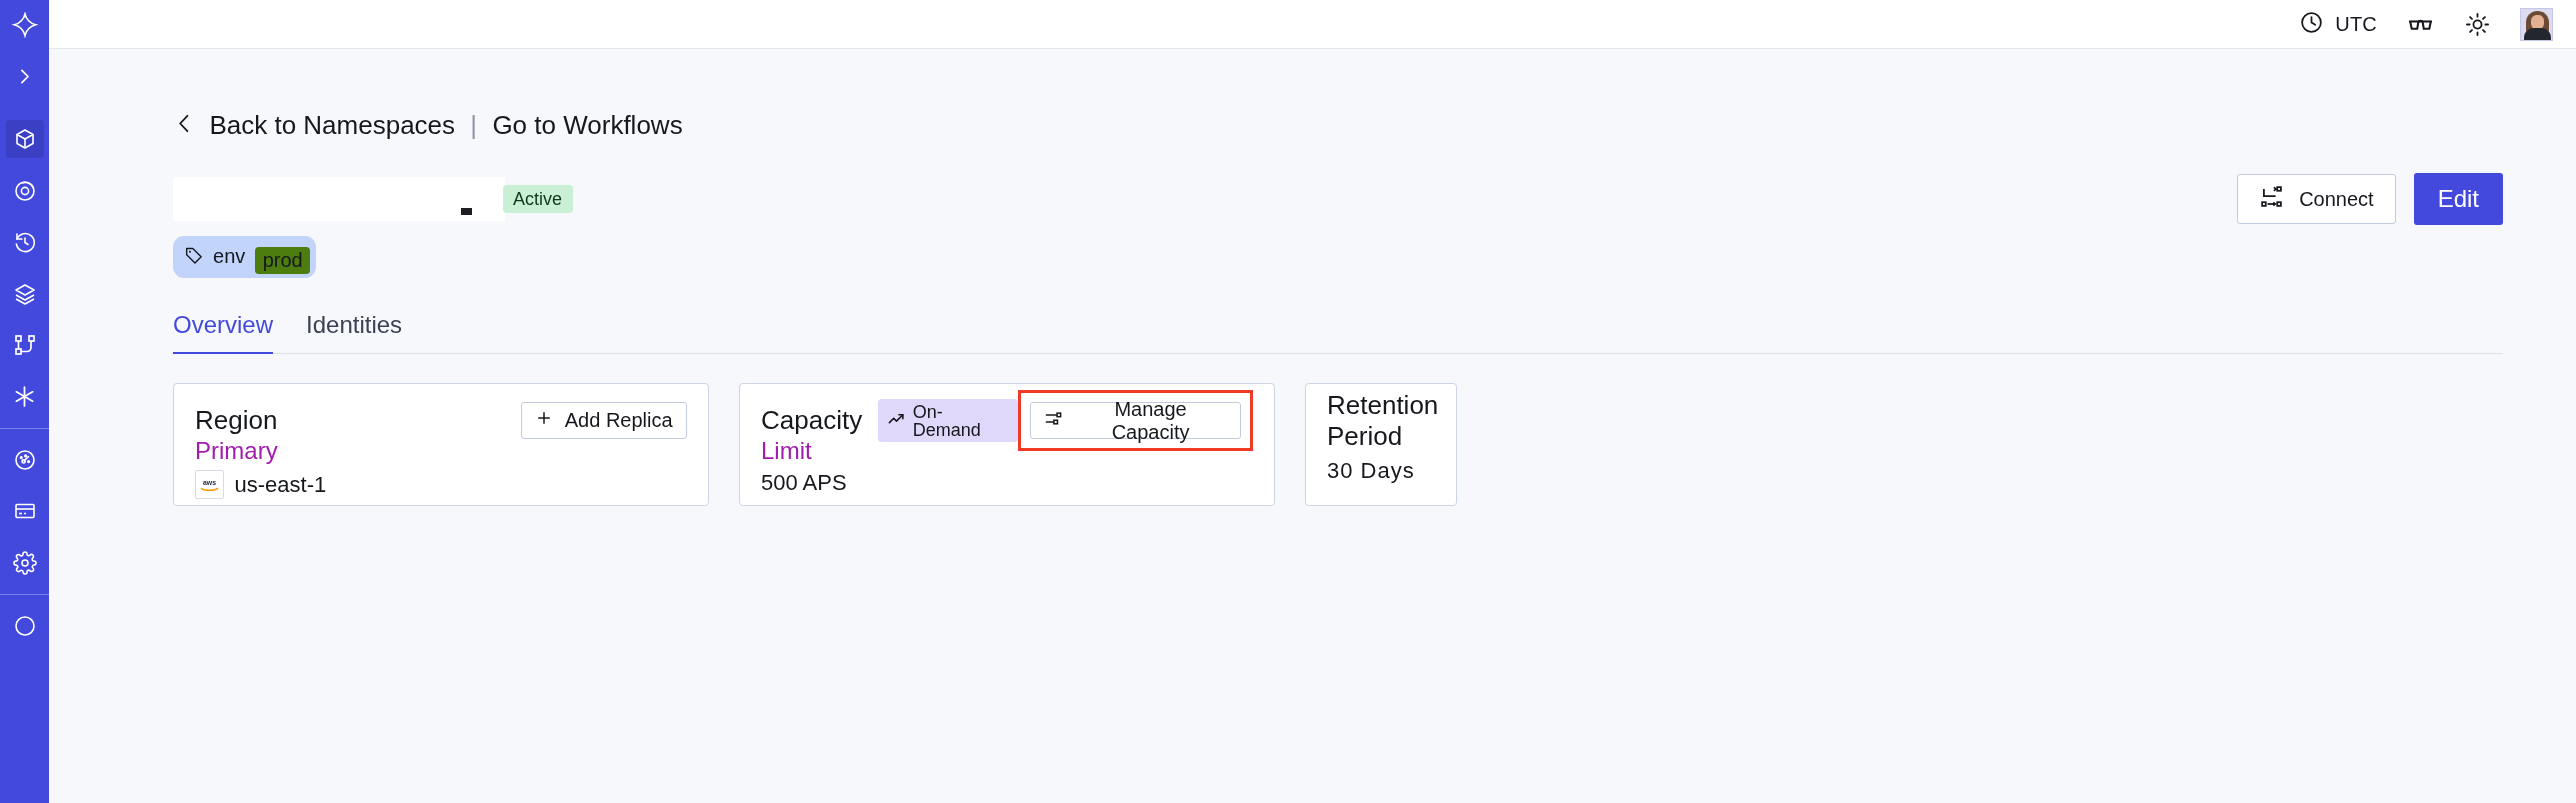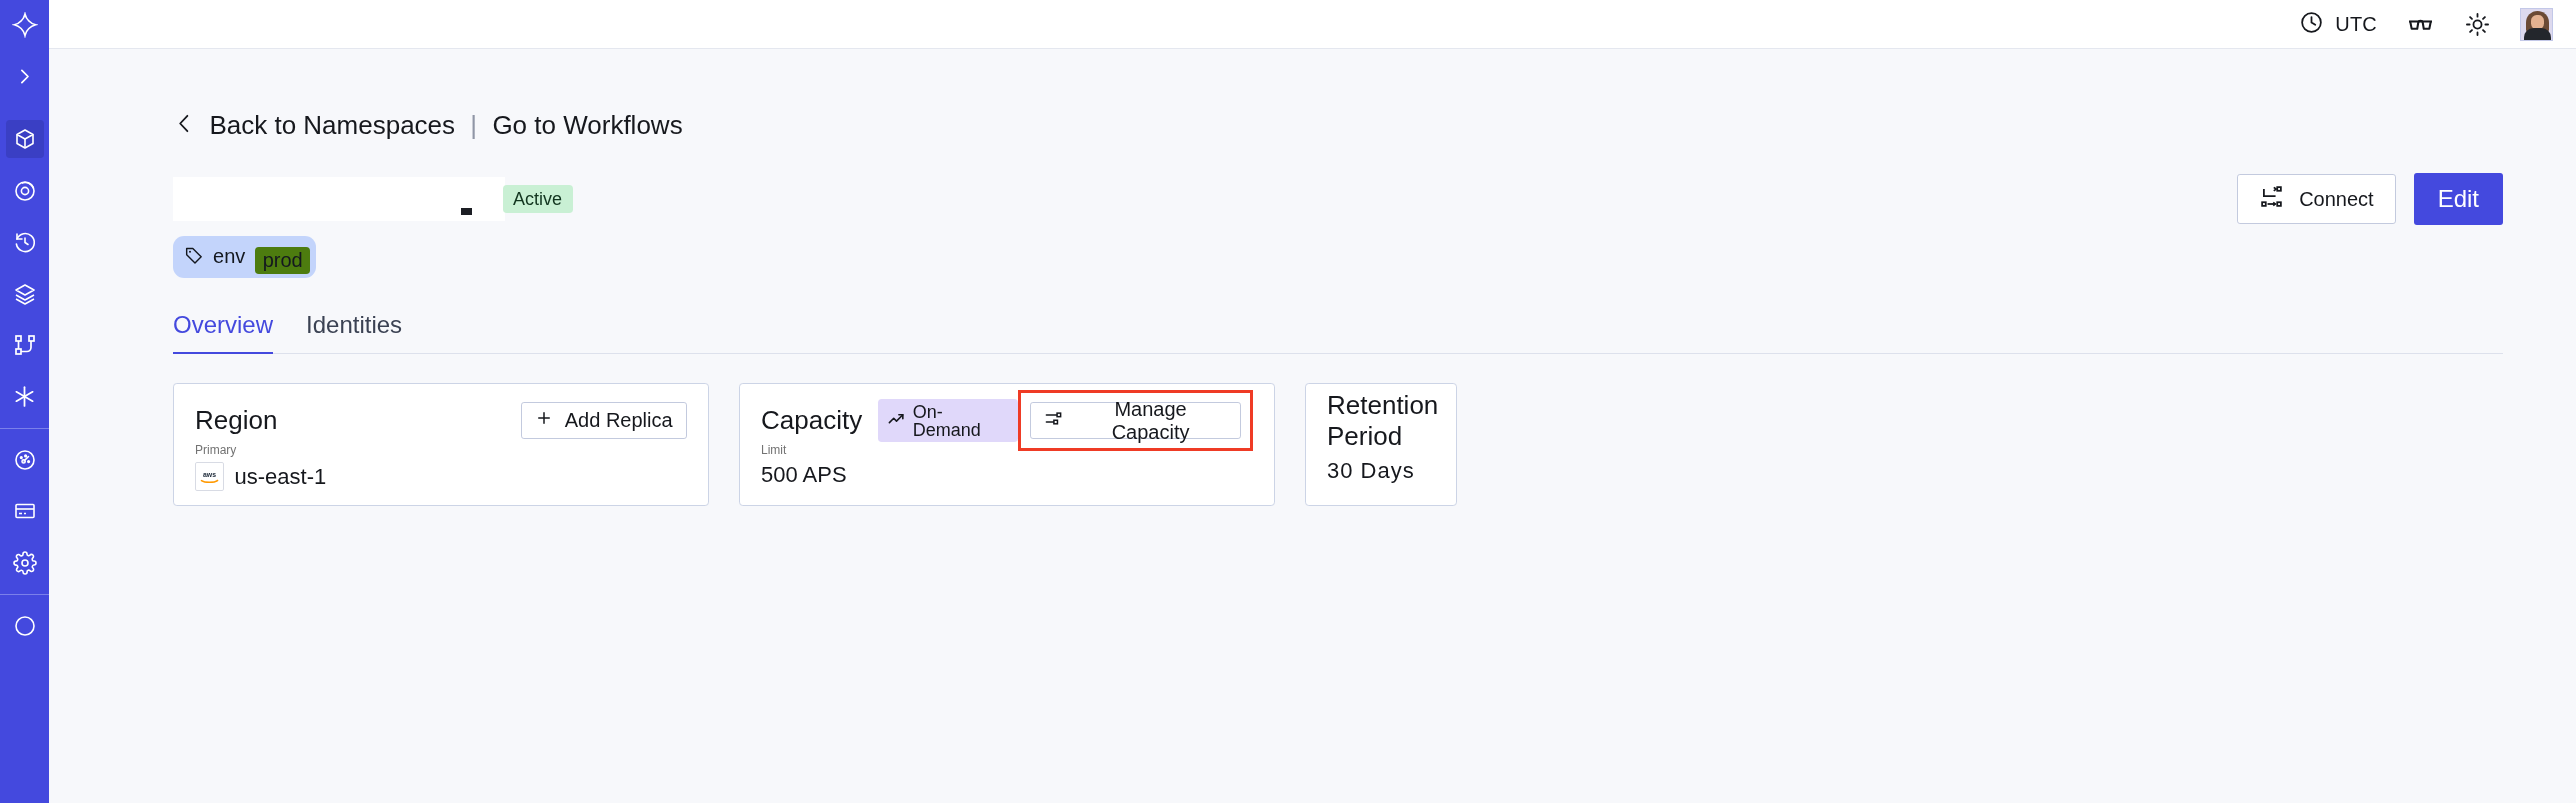--- a/index.html
+++ b/index.html
@@ -117,21 +117,21 @@
   .badge-demand {
     margin-left: 16.3px; display: inline-flex; align-items: center; gap: 6.7px;
     background: #e0d8fa; color: #16181d; font-size: 18px;
     padding: 3.8px 8.6px; border-radius: 3.8px; line-height: 1;
   }
   .card-btn {
     margin-left: auto; display: flex; align-items: center; gap: 11.5px;
     background: #ffffff; border: 1px solid #c3cade; border-radius: 2.9px;
     height: 37px; padding: 0 13.4px; font-size: 20px; color: #16181d; cursor: pointer;
   }
-  .card-sub { font-size: 12px; color: #737373; margin-top: 6px; }
+  .card-sub { font-size: 24px; color: #a21caf; margin-top: 0; }
   .card-val { font-size: 22px; color: #16181d; margin-top: 5.8px;
               display: flex; align-items: center; gap: 10.5px; }
   .retention .card-val { margin-top: 21px; letter-spacing: 1px; }
   .aws-logo {
     width: 29px; height: 29px; border: 1px solid #d8dbe4; background: #fff;
     display: flex; flex-direction: column; align-items: center; justify-content: center;
     border-radius: 1.9px;
   }
   .hl-wrap { margin-left: auto; }
   .hl-box { border: 3.8px solid #ef3b25; padding: 9px; border-radius: 0; }

